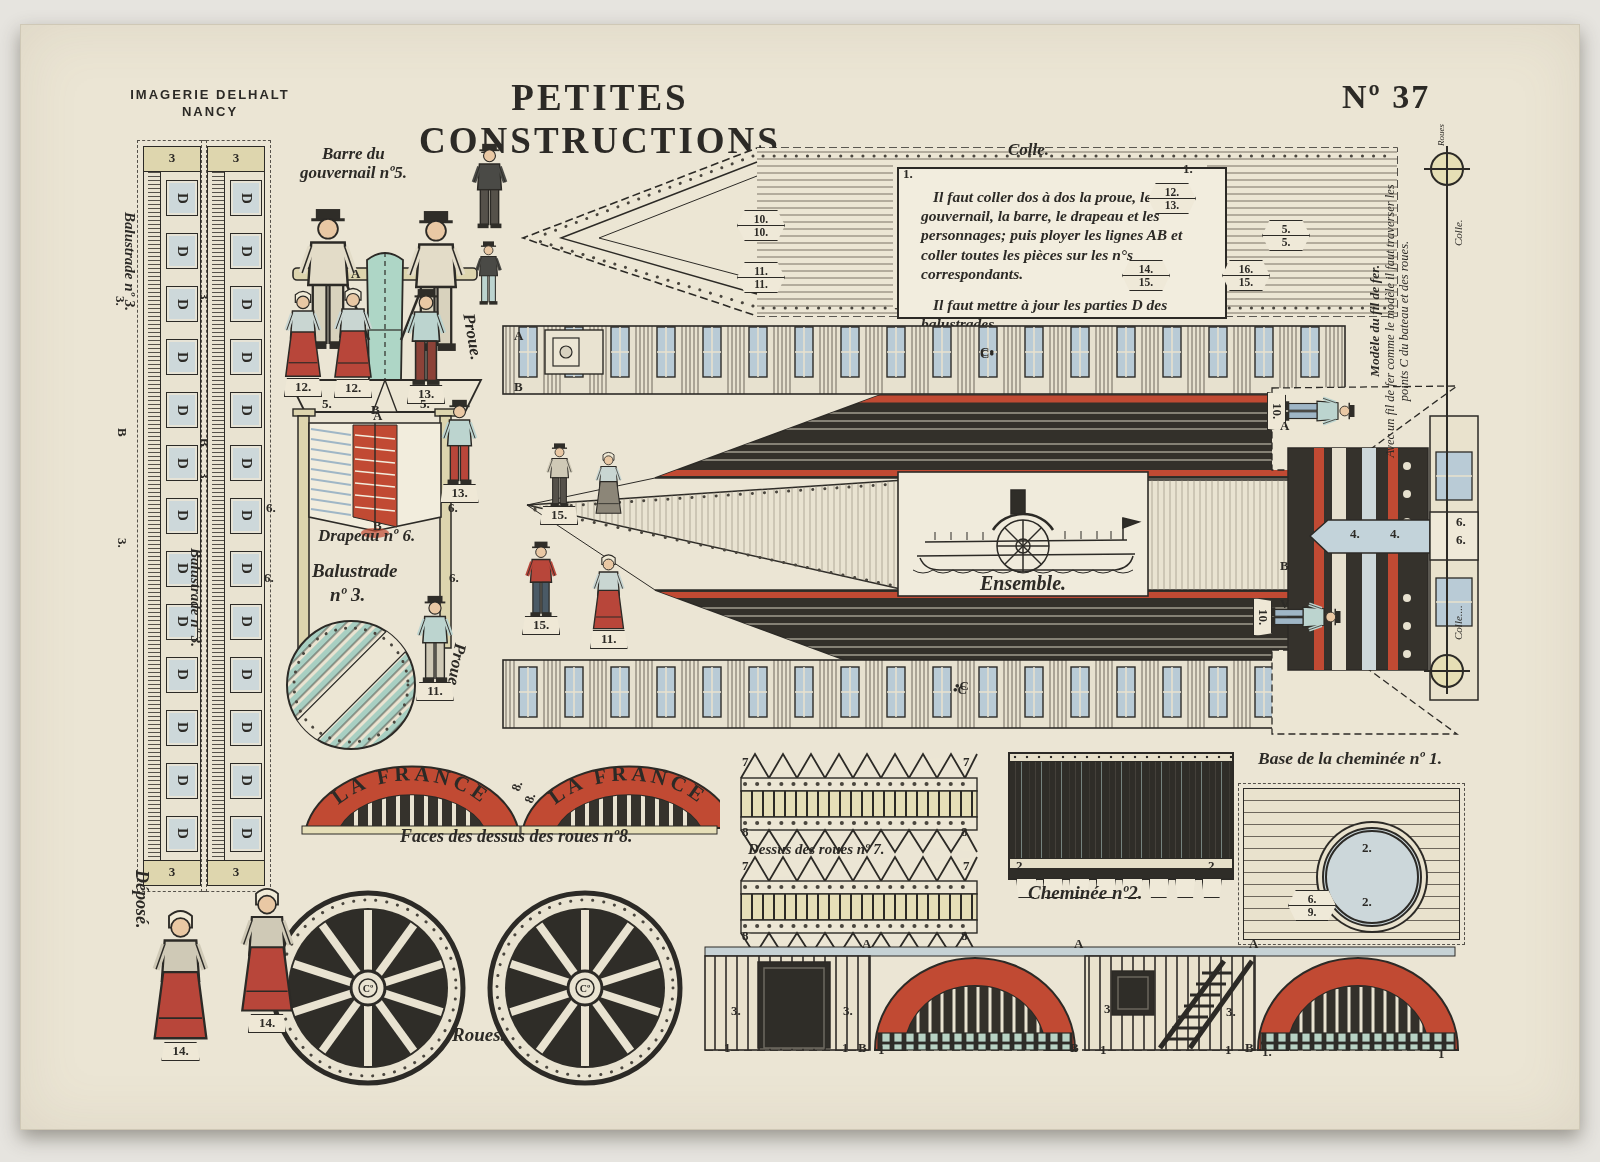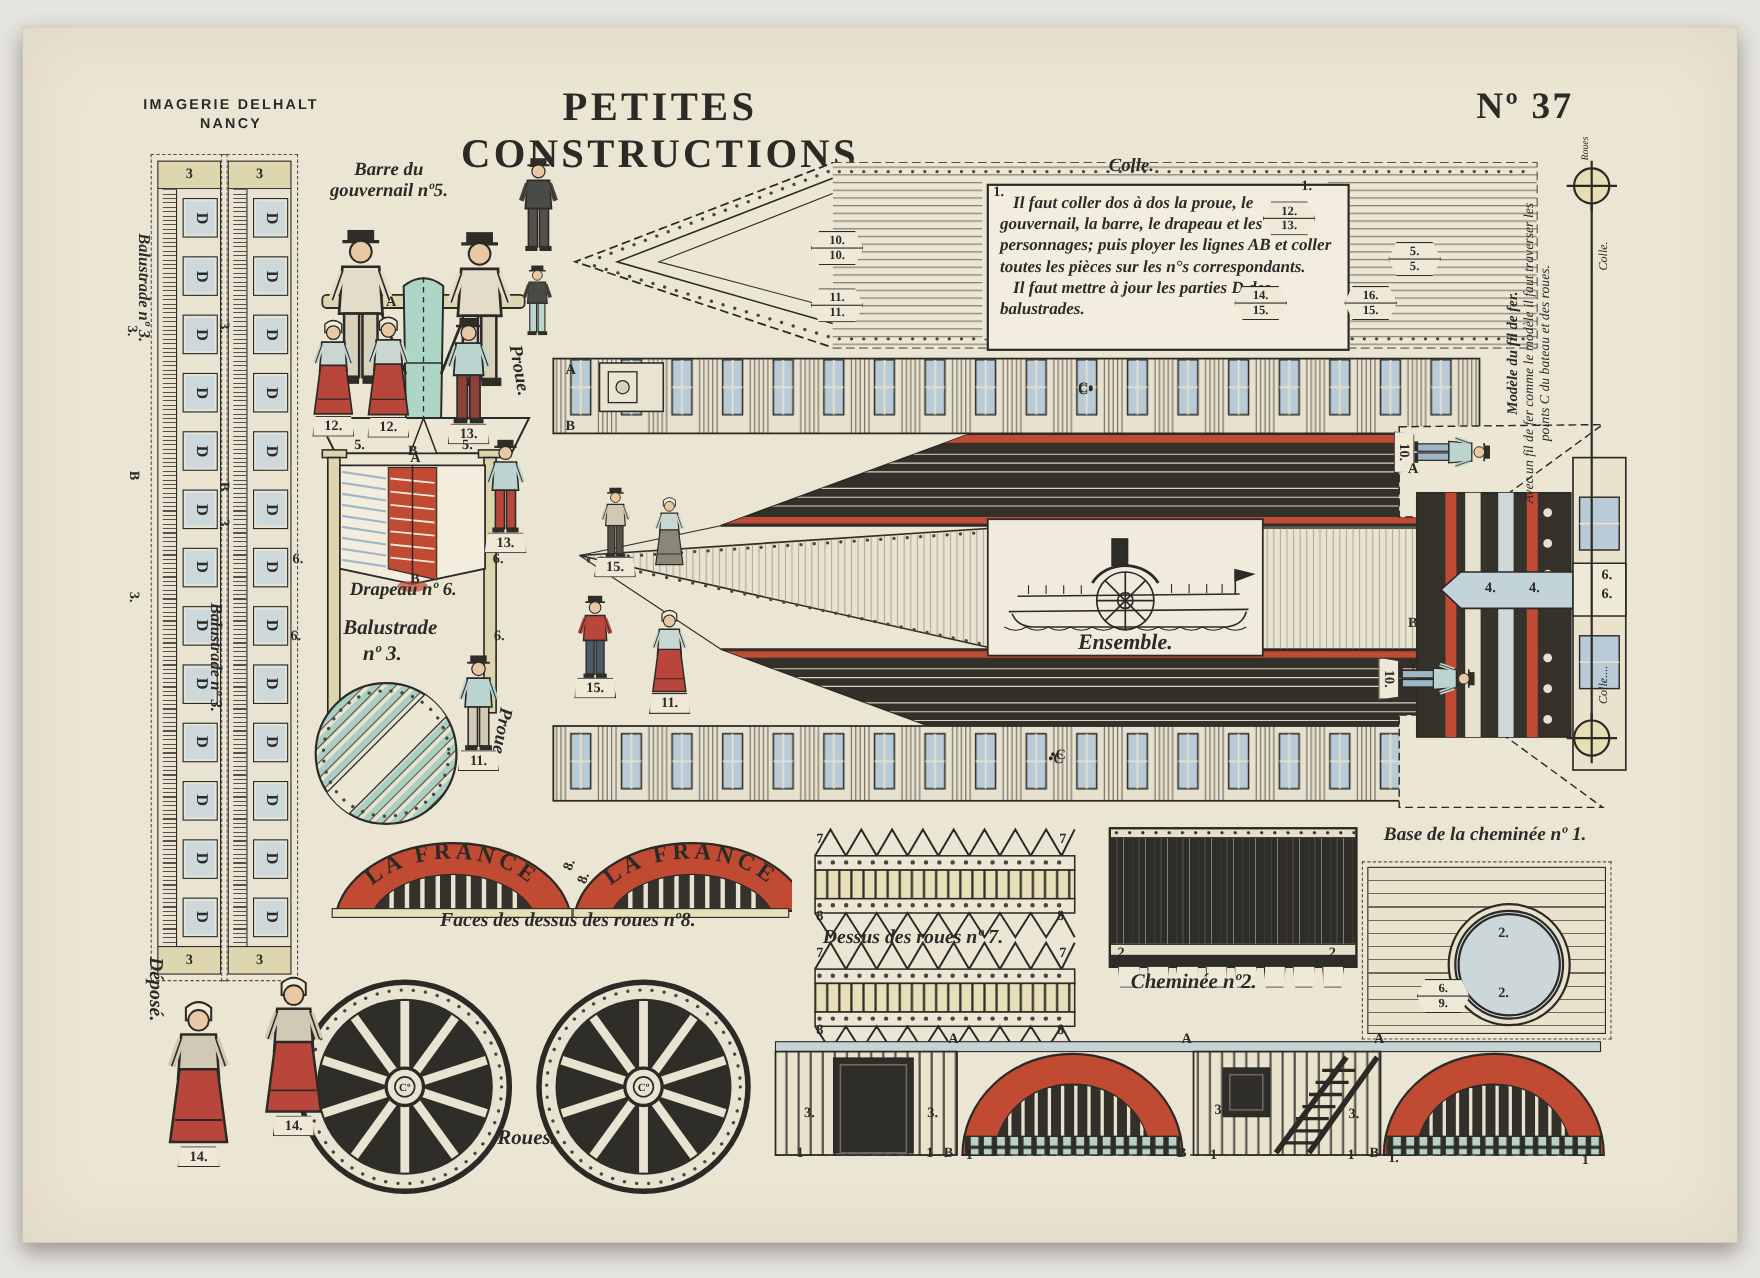--- a/index.html
+++ b/index.html
@@ -13,21 +13,21 @@
   .rotm90{transform:rotate(-90deg);transform-origin:left top;}
   .hdr-pub{position:absolute;left:120px;top:86px;width:180px;text-align:center;
            font-family:"Liberation Sans",sans-serif;font-weight:bold;font-size:13px;letter-spacing:2px;line-height:17px;}
   .hdr-series{position:absolute;left:350px;top:76px;width:500px;text-align:center;
            font-family:"Liberation Serif",serif;font-weight:bold;font-size:37px;letter-spacing:3px;}
   .hdr-model{position:absolute;left:930px;top:82px;width:390px;
            font-family:"Liberation Sans",sans-serif;font-weight:bold;font-size:31px;letter-spacing:5px;}
   .hdr-no{position:absolute;left:1342px;top:78px;font-family:"Liberation Serif",serif;font-weight:bold;font-size:34px;letter-spacing:2px;}
   .instr{position:absolute;left:897px;top:167px;width:306px;height:136px;background:#f2edde;
          border:2px solid #2c2a26;padding:6px 10px;font-style:italic;font-weight:bold;font-size:15.5px;line-height:1.24;}
-  .instr p{margin:0;text-indent:12px;font-family:Liberation Serif, serif;}
+  .instr p{margin:12px;text-indent:12px;font-family:Liberation Serif, serif;}
   .mk{position:absolute;font-weight:bold;font-size:13px;font-family:"Liberation Serif",serif;white-space:nowrap;}
   .hex{position:absolute;width:46px;background:#efe9d8;border:1.5px solid #2c2a26;text-align:center;
        font-weight:bold;font-size:11.5px;line-height:12px;padding:2px 0;
        clip-path:polygon(0 50%,16% 0,84% 0,100% 50%,84% 100%,16% 100%);}
   .strip{position:absolute;width:58px;outline:1.5px dashed #55514a;outline-offset:5px;}
   .strip .tab{height:24px;background:#ded6ae;border:1.6px solid #2c2a26;text-align:center;font-weight:bold;font-size:13px;line-height:22px;}
   .strip .cells{position:relative;border-left:1.6px solid #2c2a26;border-right:1.6px solid #2c2a26;background:#e9e3d1;
        display:flex;flex-direction:column;justify-content:space-around;}
   .strip .cells::before{content:"";position:absolute;left:4px;top:0;bottom:0;width:12px;
        background:repeating-linear-gradient(180deg,#55514a 0 1px,transparent 1px 4px);border-right:1px solid #2c2a26;}
@@ -481,21 +481,21 @@
     <g transform="translate(0,103)">
       <polyline points="8,30 22,6 36,30 50,6 64,30 78,6 92,30 106,6 120,30 134,6 148,30 162,6 176,30 190,6 204,30 218,6 232,30 244,6" fill="#ece6d4" stroke="#2c2a26" stroke-width="1.8"></polyline>
       <rect x="8" y="30" width="236" height="13" fill="#ece6d4" stroke="#2c2a26" stroke-width="1.4"></rect>
       <line x1="12" y1="36" x2="240" y2="36" stroke="#4a463e" stroke-width="4" stroke-dasharray="0.1 12" stroke-linecap="round"></line>
       <rect x="8" y="43" width="236" height="26" fill="url(#slatpat)" stroke="#2c2a26" stroke-width="1.4"></rect>
       <rect x="8" y="69" width="236" height="13" fill="#ece6d4" stroke="#2c2a26" stroke-width="1.4"></rect>
       <line x1="12" y1="75" x2="240" y2="75" stroke="#4a463e" stroke-width="4" stroke-dasharray="0.1 12" stroke-linecap="round"></line>
       <polyline points="8,82 22,104 36,82 50,104 64,82 78,104 92,82 106,104 120,82 134,104 148,82 162,104 176,82 190,104 204,82 218,104 232,82 244,104" fill="#ece6d4" stroke="#2c2a26" stroke-width="1.8"></polyline>
     </g>
   </svg>
-  <div class="lbl" style="left:748px;top:841px;font-size:18px">Dessus des roues nº 7.</div>
+  <div class="lbl" style="left:748px;top:841px;font-size:15px">Dessus des roues nº 7.</div>
 
   <div class="chimney">
     <div class="tb"></div>
       <div class="bodyc"></div>
       <div class="bb"></div>
   </div>
   <div class="chimtabs">
       <i></i>
       <i></i>
       <i></i>

